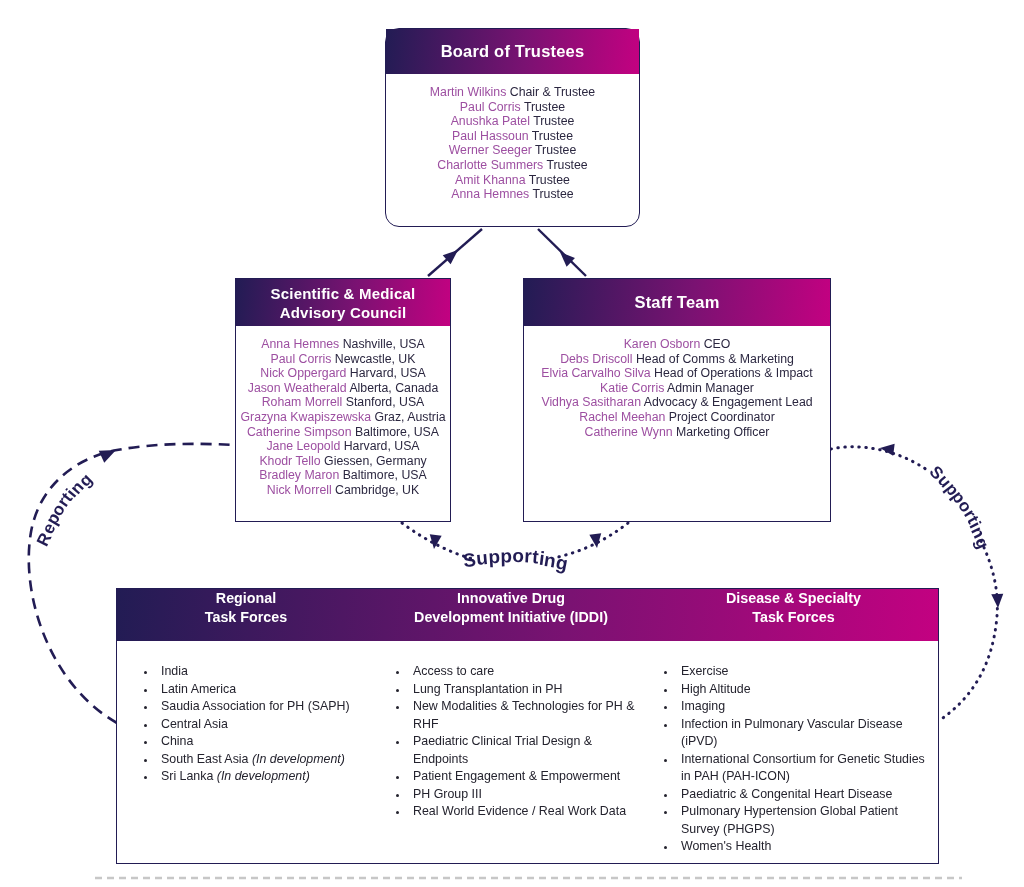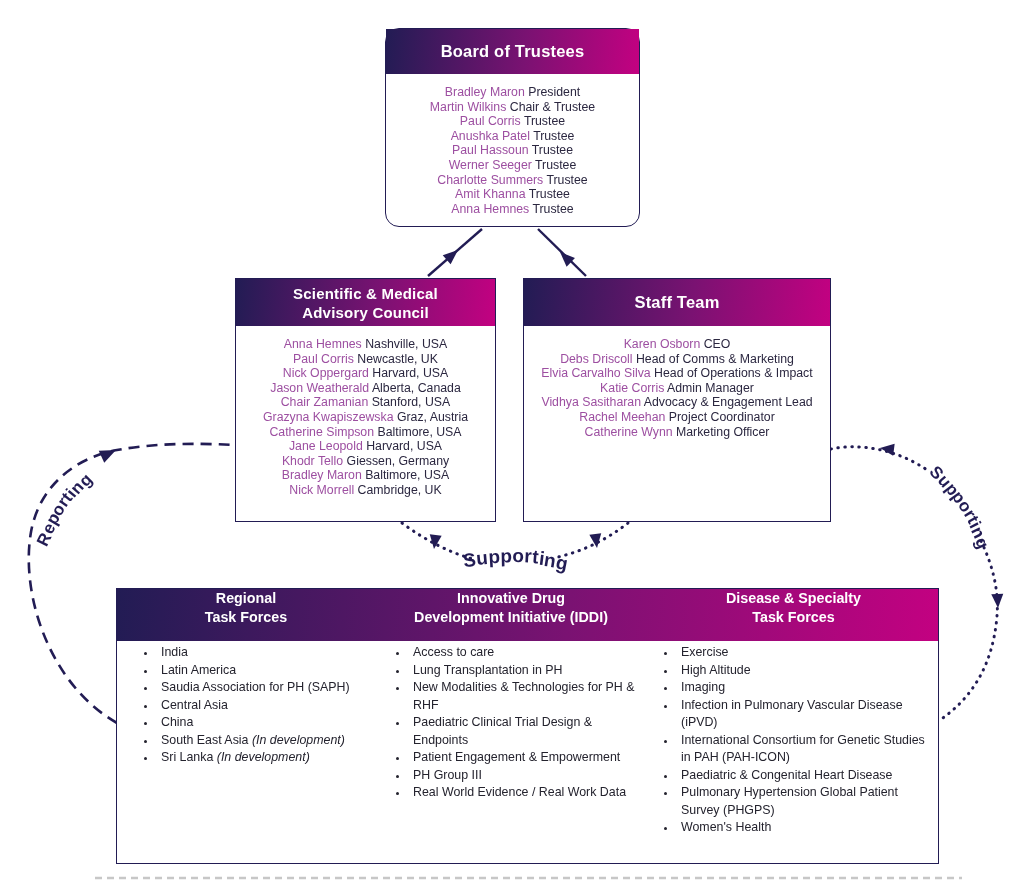--- a/index.html
+++ b/index.html
@@ -11,35 +11,35 @@
   .dots{stroke:var(--navy);stroke-width:3;fill:none;stroke-dasharray:.5 6.5;stroke-linecap:round;}
   .faint{stroke:#c7c7c7;stroke-width:2.4;fill:none;stroke-dasharray:7 5;}
   .head{fill:var(--navy);}
 
   .org-box{position:absolute;background:#fff;border:1.4px solid var(--navy);box-sizing:border-box;}
   .box-header{background:linear-gradient(96deg,var(--navy) 0%,var(--gradient-mid) 55%,var(--magenta) 100%);
               color:#fff;display:flex;flex-direction:column;align-items:center;justify-content:center;
               text-align:center;font-weight:600;letter-spacing:.2px;}
   #board{left:385px;top:28px;width:255px;height:199px;border-radius:14px;}
   #board .box-header{height:45px;font-size:16.5px;}
-  #council{left:235px;top:278px;width:261px;height:244px;}
+  #council{left:235px;top:278px;width:216px;height:244px;}
   #council .box-header{height:47px;font-size:15px;line-height:19px;}
   #staff{left:523px;top:278px;width:308px;height:244px;}
   #staff .box-header{height:47px;font-size:16.5px;}
   .roster{padding-top:11px;text-align:center;}
   .member-line{font-size:12.3px;line-height:14.6px;}
   .nm{color:var(--name-purple);}
   .rl{color:var(--text-dark);}
 
   #taskforces{left:116px;top:588px;width:823px;height:276px;}
   .tf-headers{height:52px;display:grid;grid-template-columns:258px 272px 293px;
               background:linear-gradient(95deg,var(--navy) 0%,var(--gradient-mid) 55%,var(--magenta) 100%);}
   .tf-head-cell{display:flex;flex-direction:column;align-items:center;justify-content:flex-start;
                 color:#fff;font-size:14.3px;font-weight:600;line-height:18.5px;text-align:center;}
-  .tf-lists{display:grid;grid-template-columns:258px 272px 293px;padding-top:3px;}
+  .tf-lists{display:grid;grid-template-columns:258px 272px 293px;padding-top:3px;margin-top:19px;}
   .tf-col ul{margin:0;padding-left:14px;list-style:disc outside;}
   .tf-col:nth-child(1) ul{margin-left:26px;}
   .tf-col:nth-child(2) ul{margin-left:20px;}
   .tf-col:nth-child(3) ul{margin-left:16px;margin-right:8px;}
   .tf-col li{font-size:12.4px;line-height:17.5px;color:var(--list-text);padding-left:4px;}
   .tf-col li::marker{color:var(--list-text);font-size:11px;}
   .tf-col li i{font-style:italic;}
 
   .flow-label{position:absolute;font-weight:700;color:var(--navy);white-space:nowrap;letter-spacing:.4px;}
   .flow-label span{display:inline-block;}
@@ -72,21 +72,20 @@
     <polygon class="head" points="0,0 -14,-6 -14,6" transform="translate(998,608) rotate(87)"></polygon>
 
     <path class="faint" d="M95 878 L962 878"></path>
   </svg>
 
   <div class="org-box" id="board">
     <div class="box-header">
       <div>Board of Trustees</div>
     </div>
     <div class="roster" id="board-roster">
-        <div class="member-line"><span class="nm">Bradley Maron</span><span class="rl"> President</span></div>
         <div class="member-line"><span class="nm">Martin Wilkins</span><span class="rl"> Chair &amp; Trustee</span></div>
         <div class="member-line"><span class="nm">Paul Corris</span><span class="rl"> Trustee</span></div>
         <div class="member-line"><span class="nm">Anushka Patel</span><span class="rl"> Trustee</span></div>
         <div class="member-line"><span class="nm">Paul Hassoun</span><span class="rl"> Trustee</span></div>
         <div class="member-line"><span class="nm">Werner Seeger</span><span class="rl"> Trustee</span></div>
         <div class="member-line"><span class="nm">Charlotte Summers</span><span class="rl"> Trustee</span></div>
         <div class="member-line"><span class="nm">Amit Khanna</span><span class="rl"> Trustee</span></div>
         <div class="member-line"><span class="nm">Anna Hemnes</span><span class="rl"> Trustee</span></div>
       </div>
   </div>
@@ -94,21 +93,21 @@
   <div class="org-box" id="council">
     <div class="box-header" id="council-header">
         <div>Scientific &amp; Medical</div>
         <div>Advisory Council</div>
       </div>
     <div class="roster" id="council-roster">
         <div class="member-line"><span class="nm">Anna Hemnes</span><span class="rl"> Nashville, USA</span></div>
         <div class="member-line"><span class="nm">Paul Corris</span><span class="rl"> Newcastle, UK</span></div>
         <div class="member-line"><span class="nm">Nick Oppergard</span><span class="rl"> Harvard, USA</span></div>
         <div class="member-line"><span class="nm">Jason Weatherald</span><span class="rl"> Alberta, Canada</span></div>
-        <div class="member-line"><span class="nm">Chair Zamanian</span><span class="rl"> Stanford, USA</span></div>
+        <div class="member-line"><span class="nm">Roham Morrell</span><span class="rl"> Stanford, USA</span></div>
         <div class="member-line"><span class="nm">Grazyna Kwapiszewska</span><span class="rl"> Graz, Austria</span></div>
         <div class="member-line"><span class="nm">Catherine Simpson</span><span class="rl"> Baltimore, USA</span></div>
         <div class="member-line"><span class="nm">Jane Leopold</span><span class="rl"> Harvard, USA</span></div>
         <div class="member-line"><span class="nm">Khodr Tello</span><span class="rl"> Giessen, Germany</span></div>
         <div class="member-line"><span class="nm">Bradley Maron</span><span class="rl"> Baltimore, USA</span></div>
         <div class="member-line"><span class="nm">Nick Morrell</span><span class="rl"> Cambridge, UK</span></div>
       </div>
   </div>
 
   <div class="org-box" id="staff">

